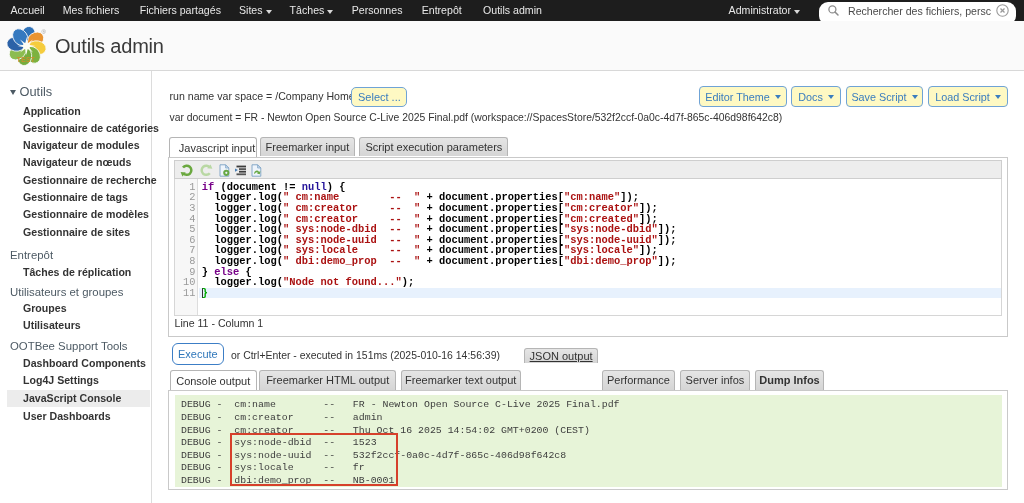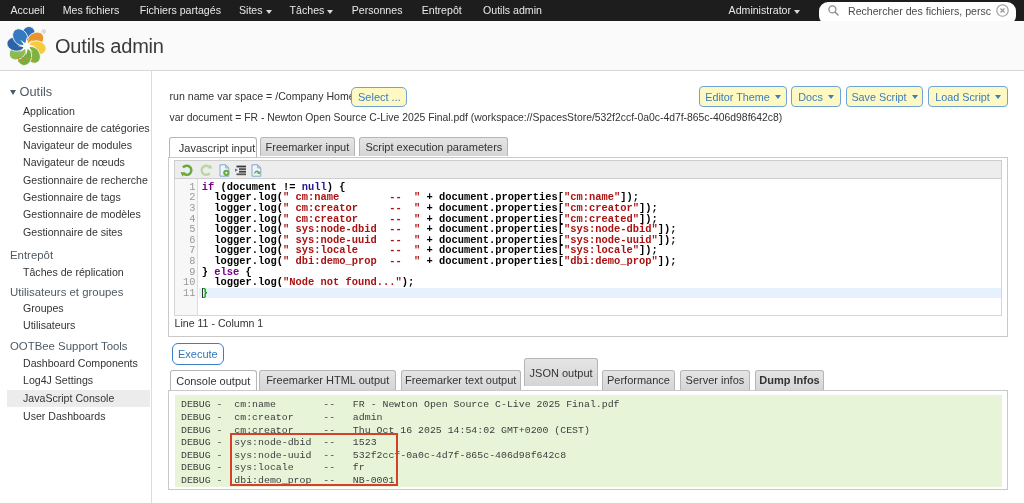--- a/index.html
+++ b/index.html
@@ -13,21 +13,21 @@
 .mi { position:absolute; top:4px; color:#e8e8e8; font-size:10.6px; }
 .caret { display:inline-block; width:0; height:0; border-left:3.5px solid transparent; border-right:3.5px solid transparent; border-top:4px solid #d8d8d8; }
 #searchpill { position:absolute; left:819px; top:2px; width:197px; height:23px; background:#fff; border-radius:9px; }
 
 
 #header { position:absolute; top:20.5px; left:0; width:1024px; height:50px; background:#fafafa; border-bottom:1px solid #d8d8d8; }
 #htitle { position:absolute; left:55px; top:14.5px; font-size:20px; color:#3a3a3a; letter-spacing:-0.2px; }
 
 
 .shead { position:absolute; left:10px; color:#4d5a64; font-size:11.4px; white-space:nowrap; }
-.sitem { position:absolute; left:23px; color:#333; font-size:10.6px; white-space:nowrap; }
+.sitem { position:absolute; left:23px; color:#333; font-size:10.6px; white-space:nowrap;font-weight:bold; }
 #sidebar-divider { position:absolute; left:151px; top:71px; width:1px; height:432px; background:#dcdcdc; }
 #jsconsole-hl { position:absolute; left:7px; top:390px; width:143px; height:16.5px; background:#ececec; }
 .tri-down { display:inline-block; width:0; height:0; border-left:3.8px solid transparent; border-right:3.8px solid transparent; border-top:5.2px solid #4d5a64; margin-right:3.5px; vertical-align:1px; }
 
 
 .btn { position:absolute; border:1px solid #6fa3d6; border-radius:4px; background:#fef9c3; color:#3a7dbf; font-size:10.8px; display:flex; align-items:center; justify-content:center; white-space:nowrap; }
 .bcaret { display:inline-block; width:0; height:0; border-left:3.5px solid transparent; border-right:3.5px solid transparent; border-top:4px solid #3a7dbf; margin-left:5px; }
 
 
 .tab { position:absolute; border:1px solid #b5b5b5; border-bottom:none; border-radius:3px 3px 0 0; background:linear-gradient(#e5e5e5,#d5d5d5); color:#333; font-size:11px; display:flex; align-items:center; justify-content:center; white-space:nowrap; z-index:2; }
@@ -207,25 +207,26 @@
   logger.log(<span class="s">" sys:locale     --  "</span> + document.properties[<span class="s">"sys:locale"</span>]);
   logger.log(<span class="s">" dbi:demo_prop  --  "</span> + document.properties[<span class="s">"dbi:demo_prop"</span>]);
 } <span class="k">else</span> {
   logger.log(<span class="s">"Node not found..."</span>);
 <span class="mb">}</span></div>
     </div>
     <div id="statusline">Line 11 - Column 1</div>
   </div>
 
   <div id="execbtn">Execute</div>
+  <div id="exectext">or Ctrl+Enter - executed in 151ms (2025-010-16 14:56:39)</div>
 
   <div class="tab active" style="left:169.7px; top:369.8px; width:87px; height:20.5px;">Console output</div>
   <div class="tab" style="left:401px; top:369.8px; width:119.5px; height:19.9px;">Freemarker text output</div>
   <div class="tab" style="left:258.9px; top:369.8px; width:137.6px; height:19.9px;">Freemarker HTML output</div>
-  <div class="tab" style="left:524.2px; top:358px; width:73.8px; height:28px;">JSON output</div>
+  <div class="tab" style="left:524.2px; top:348px; width:73.8px; height:15px;text-decoration:underline;">JSON output</div>
   <div class="tab" style="left:602px; top:369.8px; width:73px; height:19.9px;">Performance</div>
   <div class="tab" style="left:679.6px; top:369.8px; width:70.7px; height:19.9px;">Server infos</div>
   <div class="tab" style="left:754.9px; top:369.8px; width:69.2px; height:19.9px;font-weight:bold;">Dump Infos</div>
 
   <div id="outpanel">
     <div id="outgreen">
       <div id="console">DEBUG -  cm:name        --   FR - Newton Open Source C-Live 2025 Final.pdf
 DEBUG -  cm:creator     --   admin
 DEBUG -  cm:creator     --   Thu Oct 16 2025 14:54:02 GMT+0200 (CEST)
 DEBUG -  sys:node-dbid  --   1523

